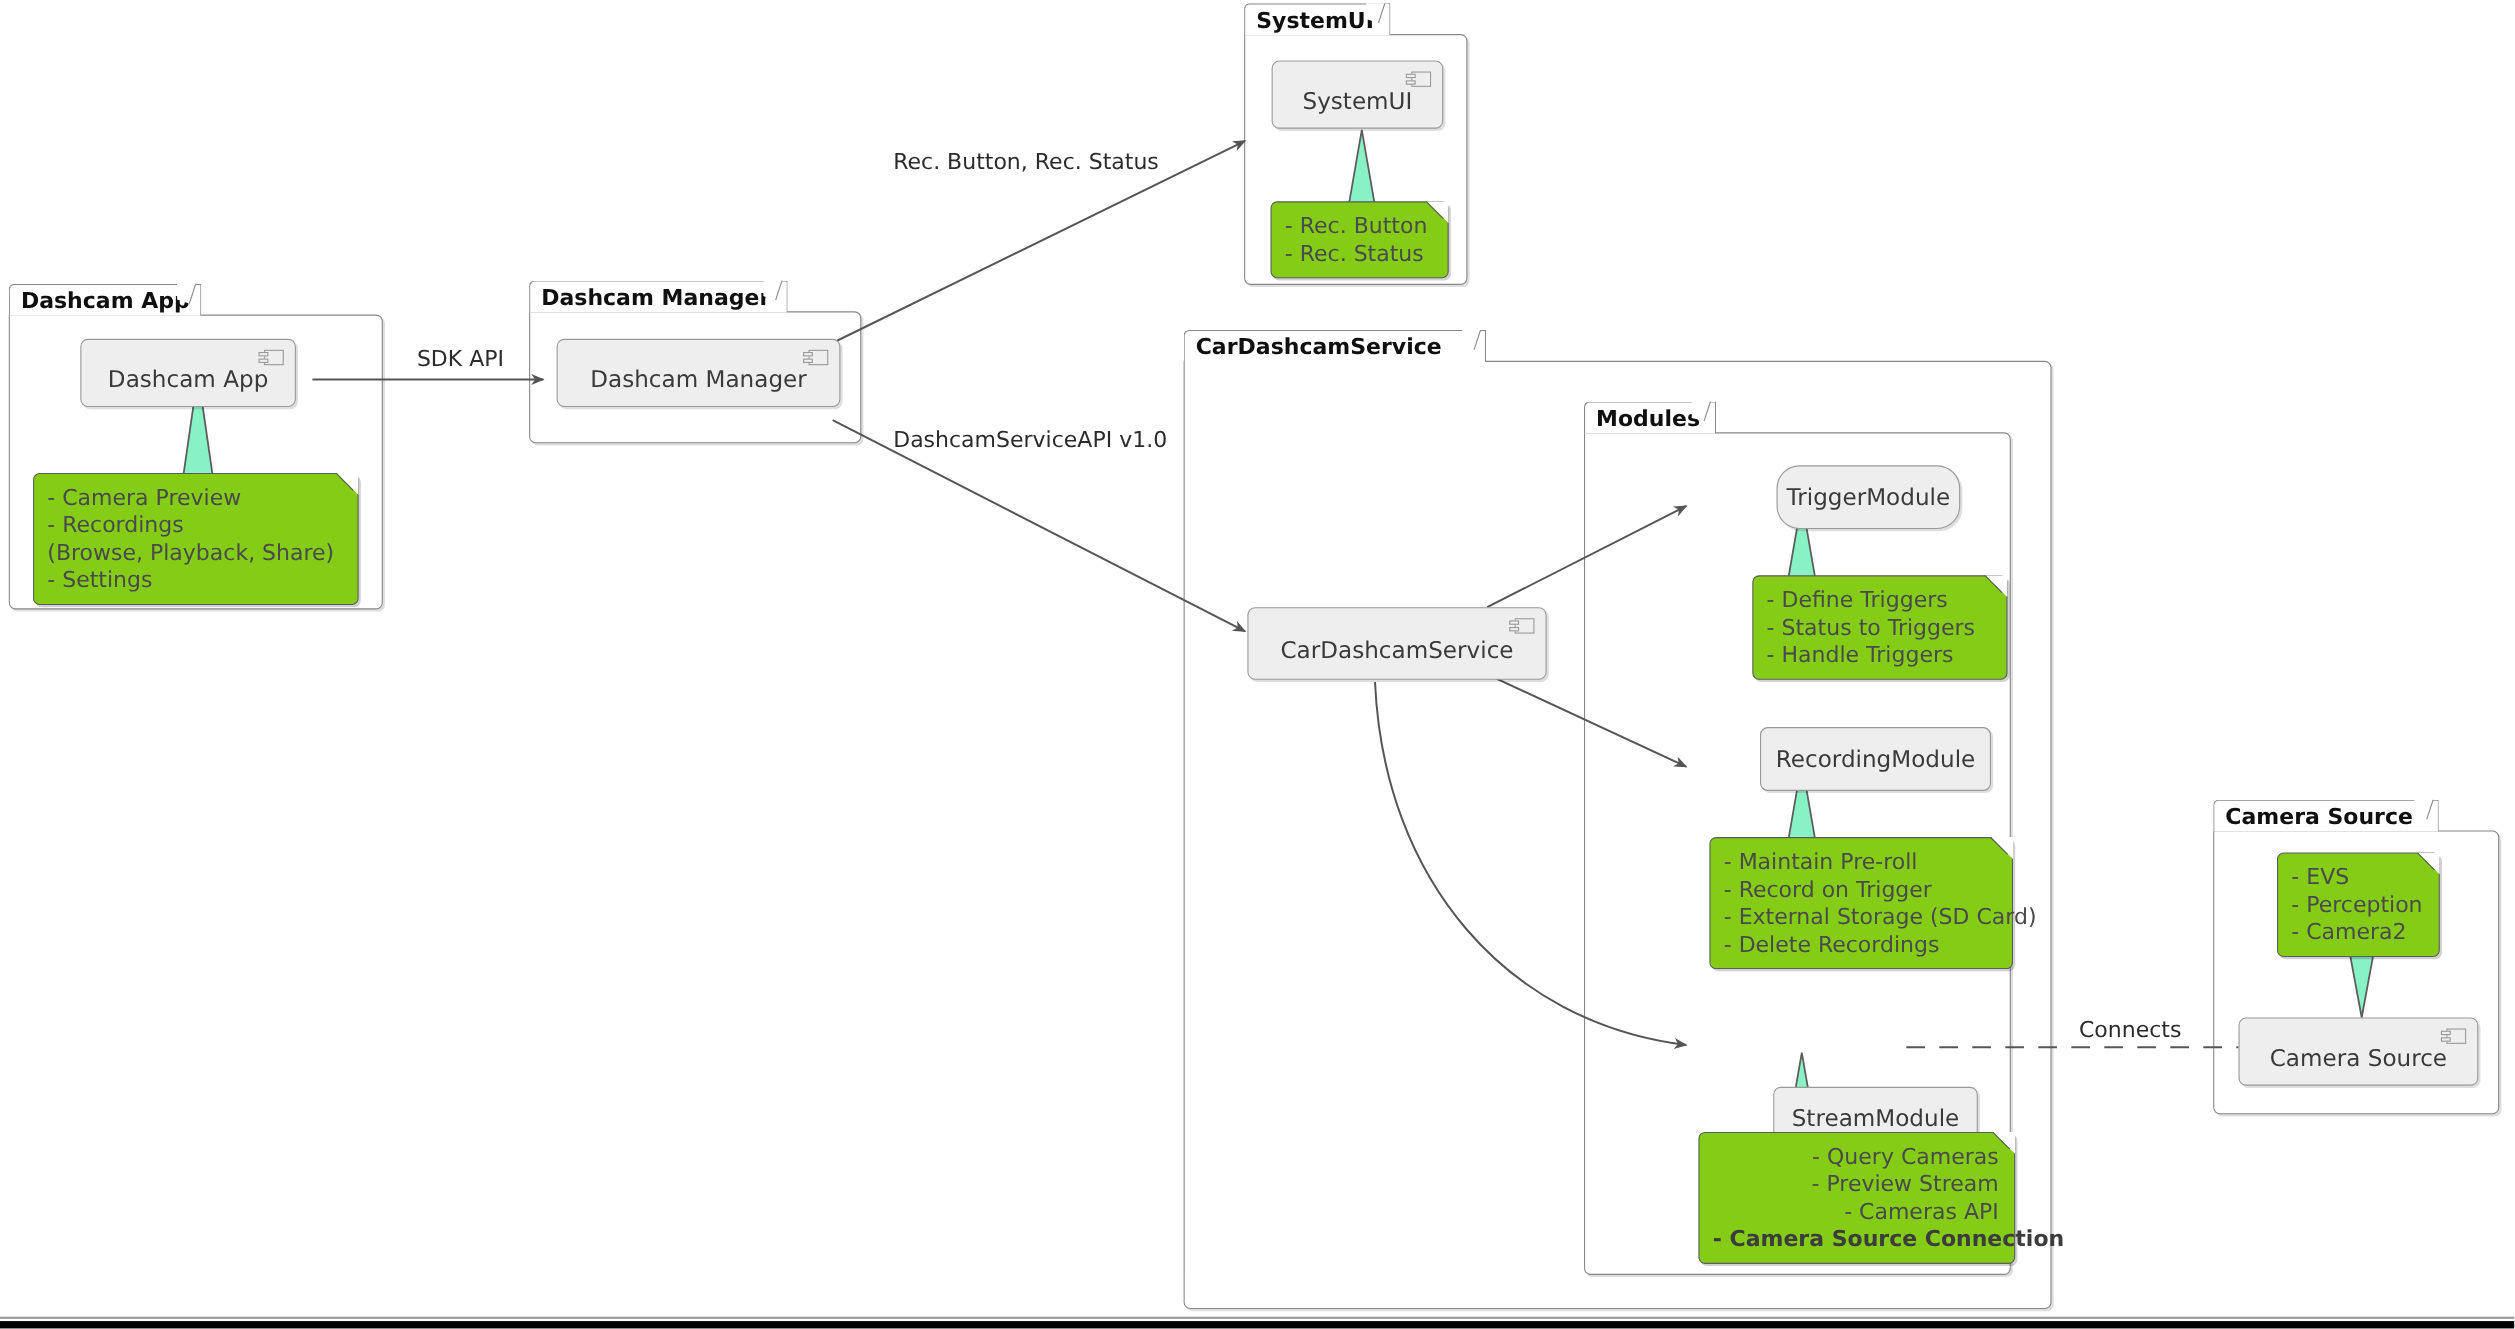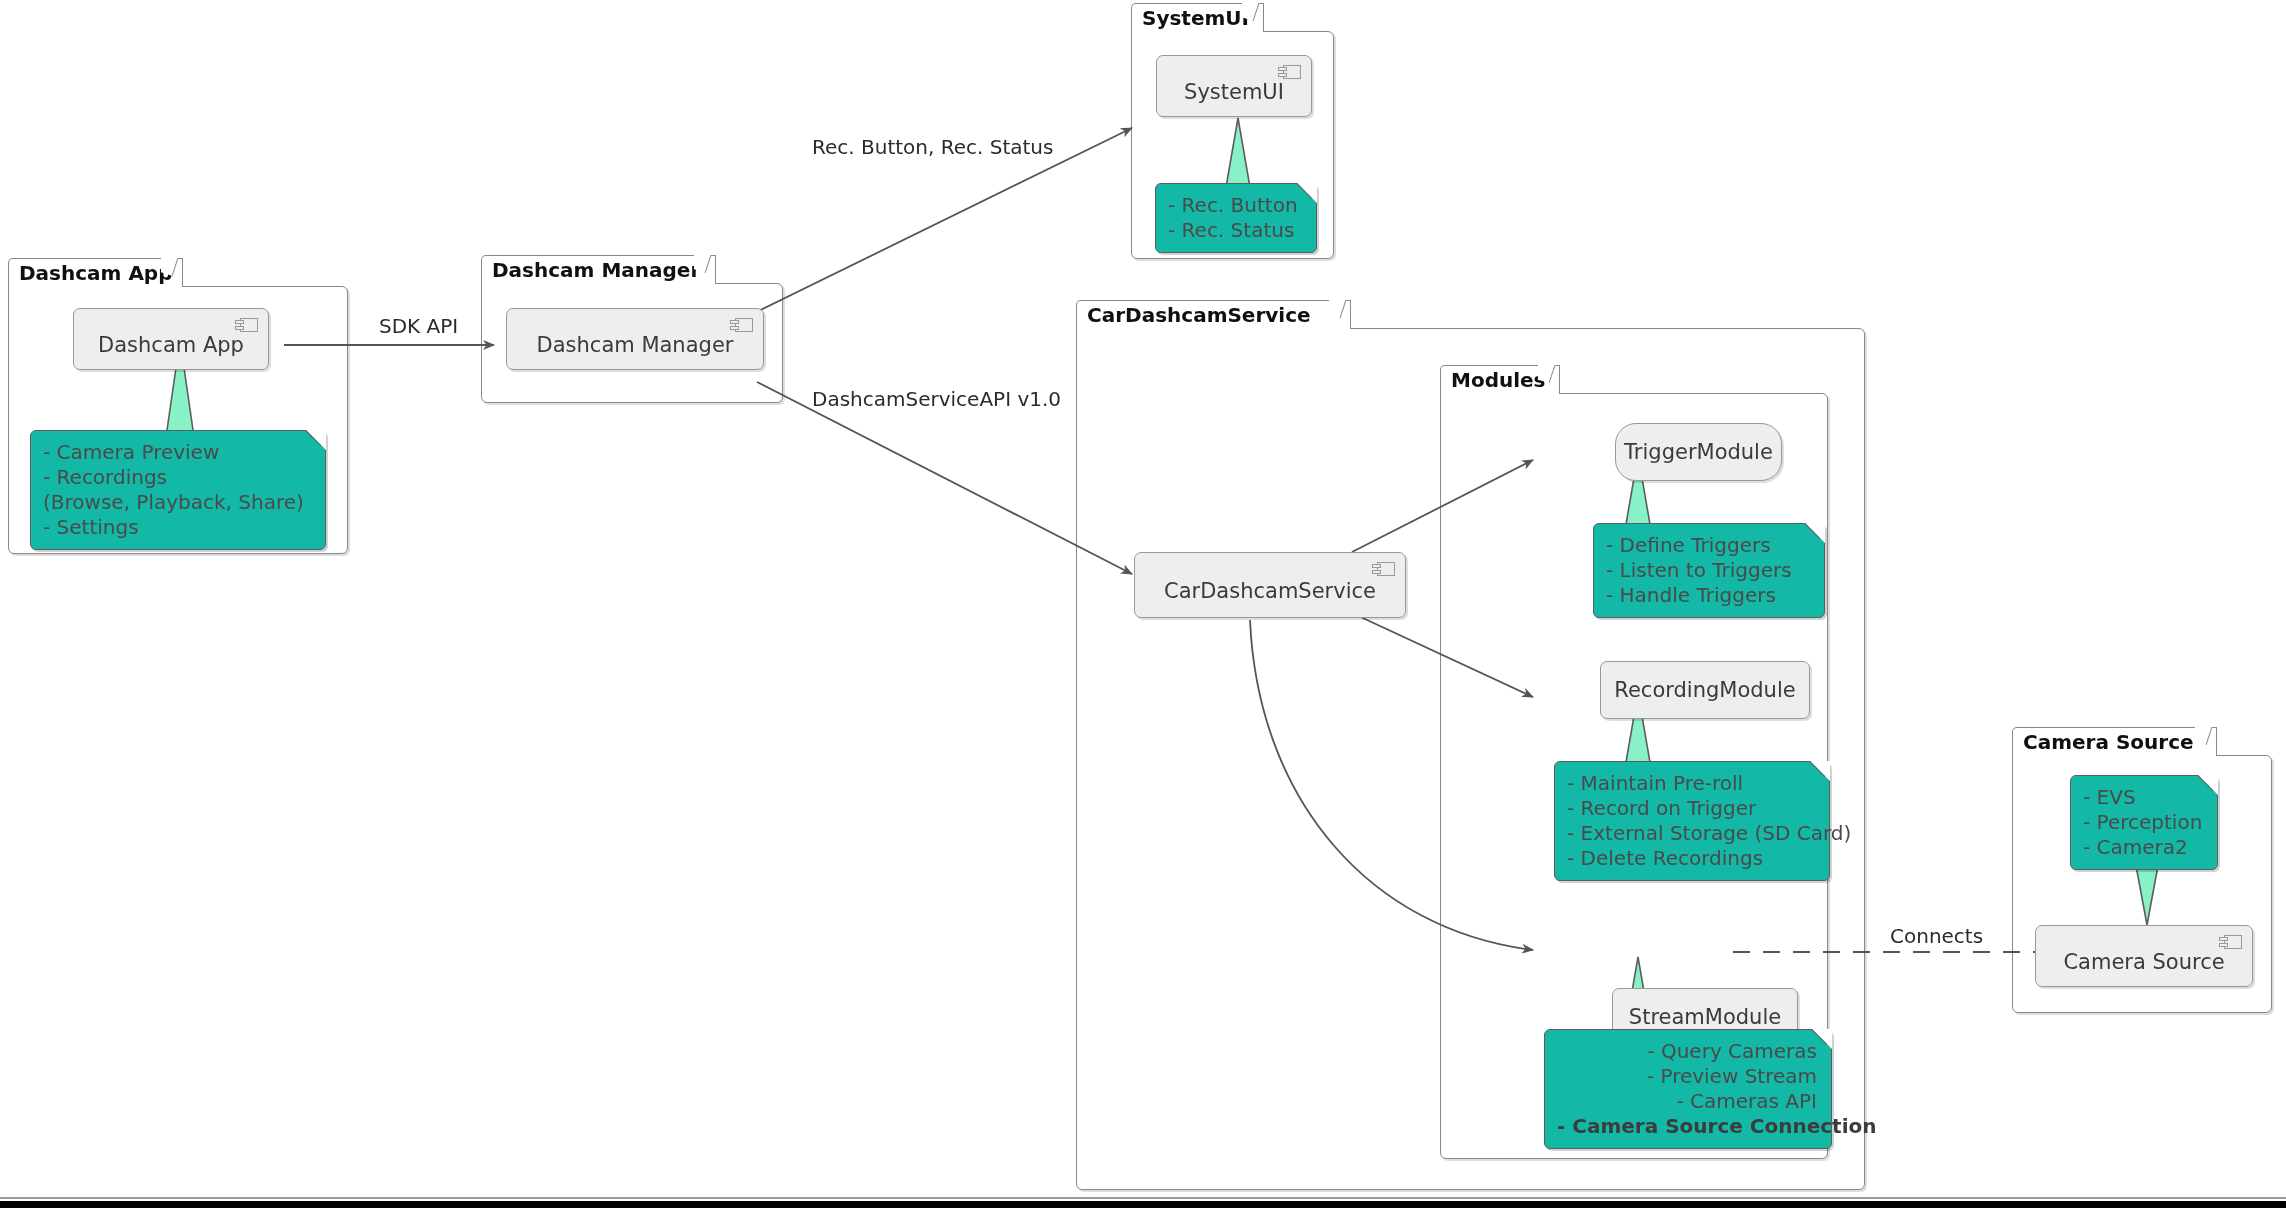--- a/index.html
+++ b/index.html
@@ -117,21 +117,21 @@
     background: #EEEEEE;
     box-sizing: border-box;
   }
   .comp-icon .ci-tab1 { top: 3px; }
   .comp-icon .ci-tab2 { top: 9px; }
 
   
   .note {
     position: absolute;
     box-sizing: border-box;
-    background: #14b8a6;
+    background: #84cc16;
     border: 1.6px solid #5c5c5c;
     border-radius: 6px;
     box-shadow: 2px 2px 0 rgba(0,0,0,0.18);
     padding: 9px 14px 9px 12px;
     z-index: 4;
   }
   .note-fold {
     position: absolute;
     right: -1px;
     top: -1px;
@@ -324,21 +324,21 @@
         <span class="pkg-tab-notch"></span>
       </div>
       <div class="pkg-body" style="top:28px; width:388px; height:766px;"></div>
 
       <div class="comp" style="left:175px; top:58px; width:167px; height:58px;border-radius:21px;">
         <span class="comp-label" style="padding-top:0;">TriggerModule</span>
       </div>
       <div class="note" style="left:153px; top:158px; width:232px;">
         <span class="note-fold"></span>
         <div class="note-line">- Define Triggers</div>
-        <div class="note-line">- Listen to Triggers</div>
+        <div class="note-line">- Status to Triggers</div>
         <div class="note-line">- Handle Triggers</div>
       </div>
 
       <div class="comp" style="left:160px; top:296px; width:210px; height:58px;">
         <span class="comp-label" style="padding-top:0;">RecordingModule</span>
       </div>
       <div class="note" style="left:114px; top:396px; width:276px;">
         <span class="note-fold"></span>
         <div class="note-line">- Maintain Pre-roll</div>
         <div class="note-line">- Record on Trigger</div>

